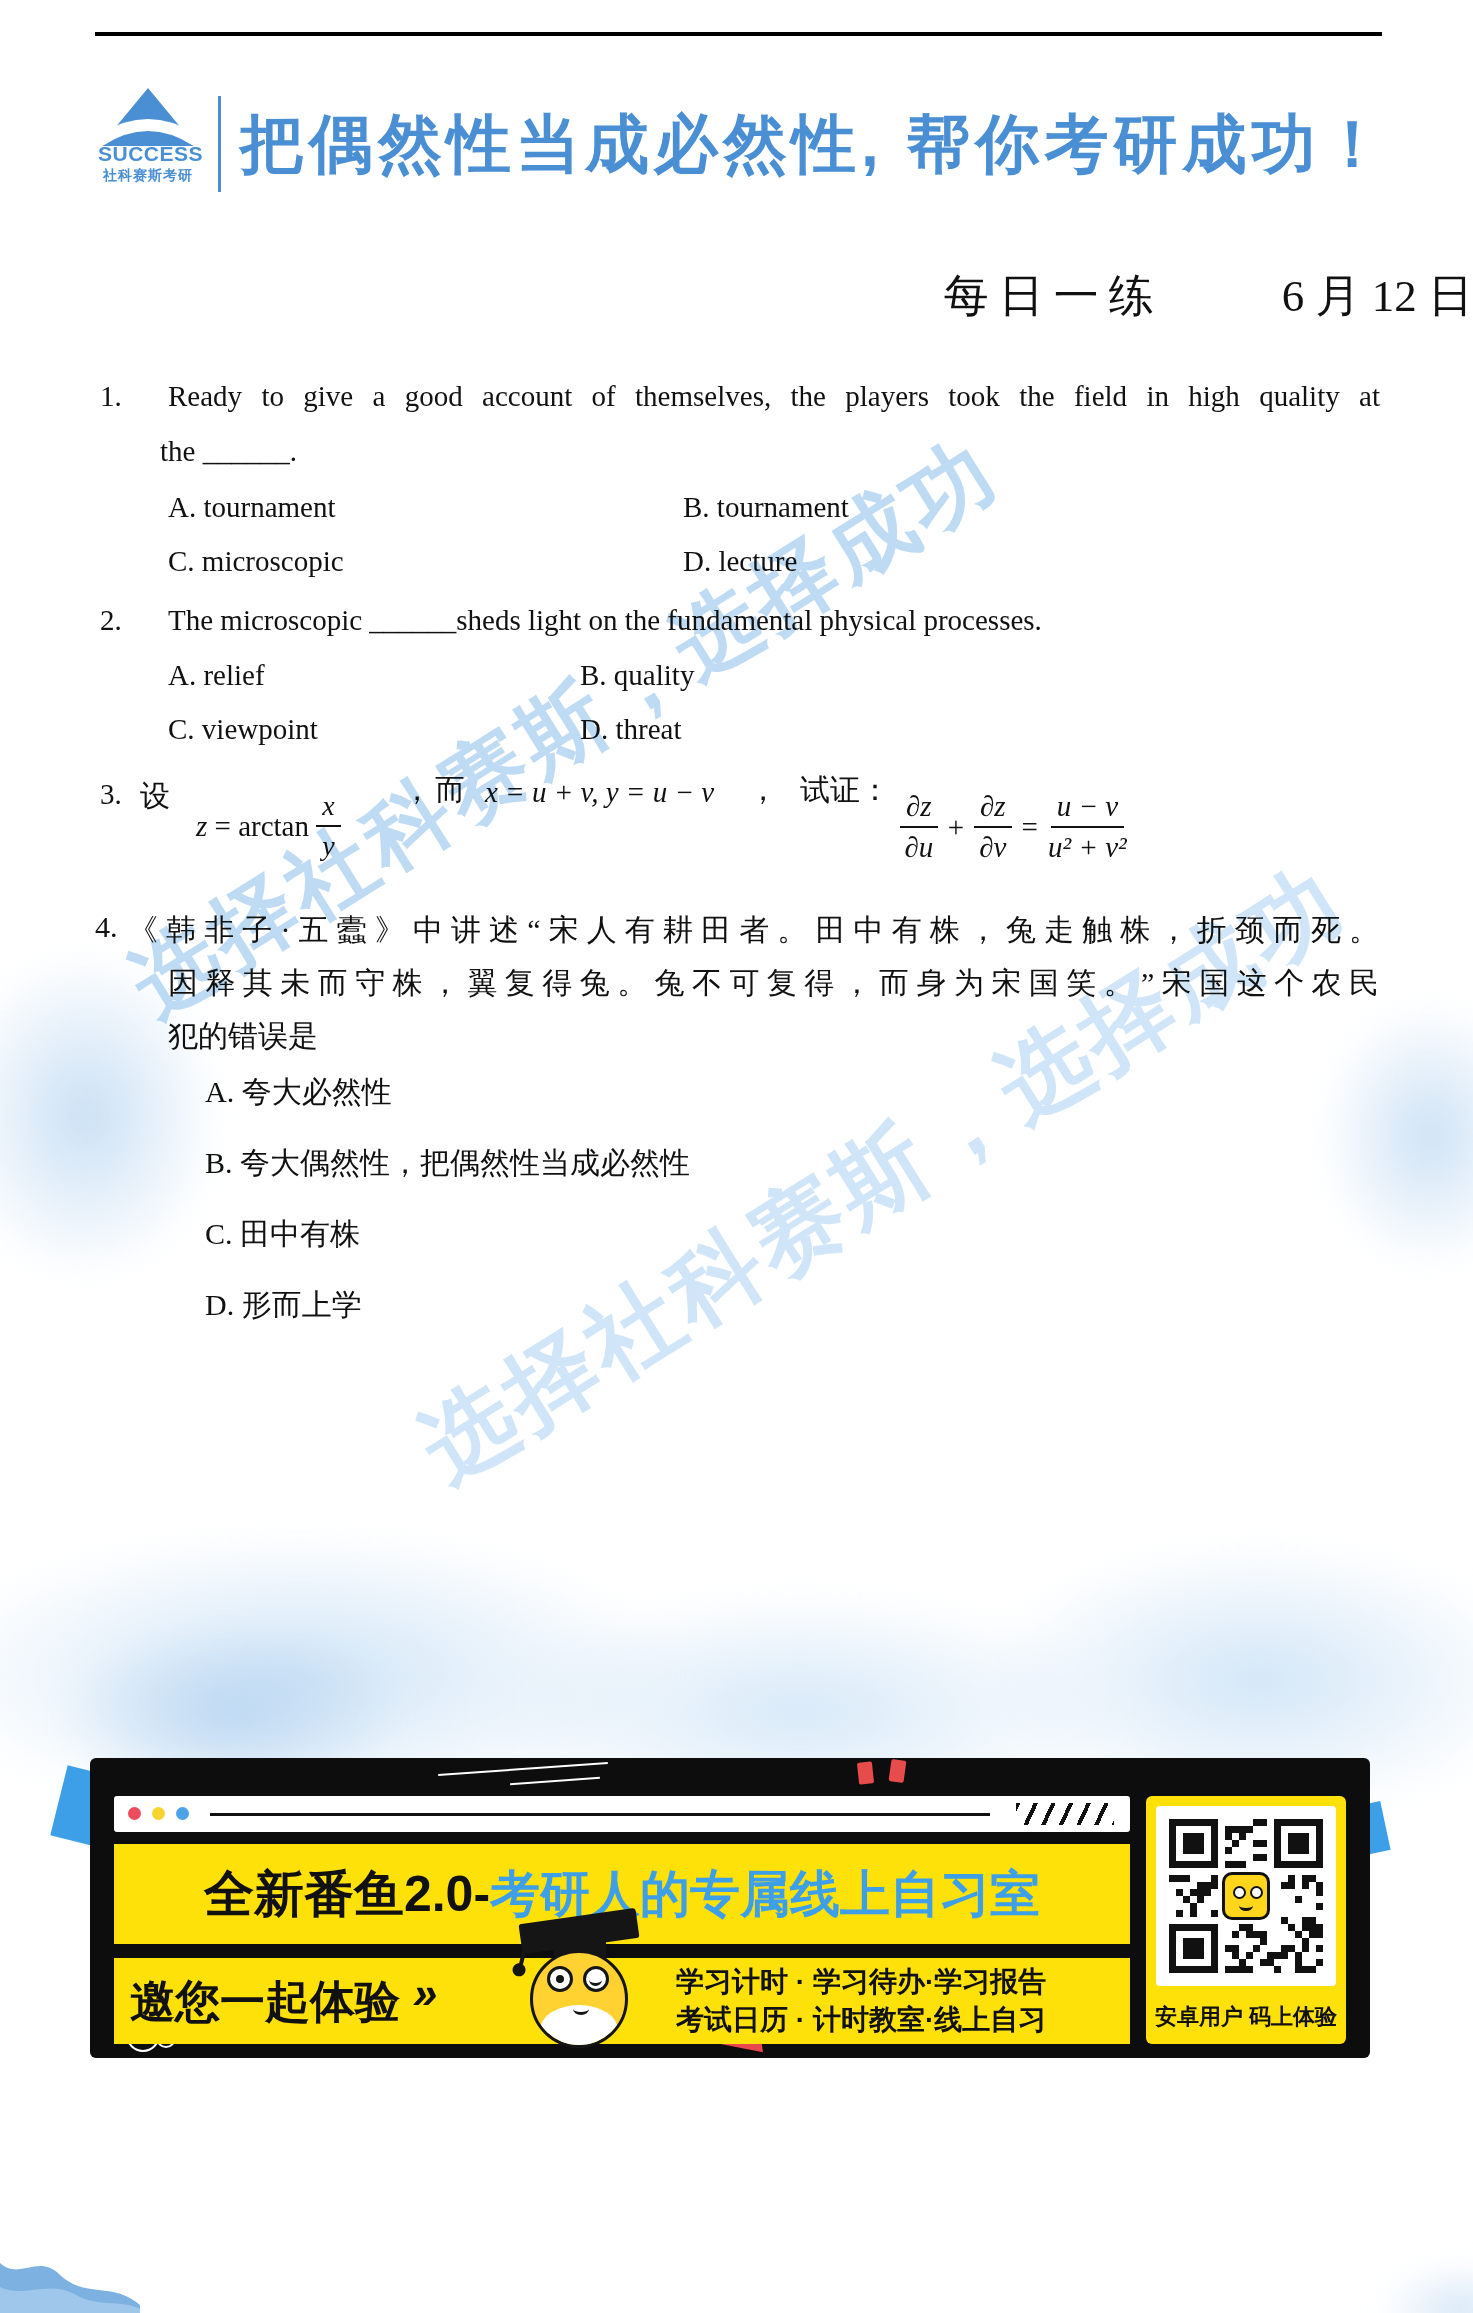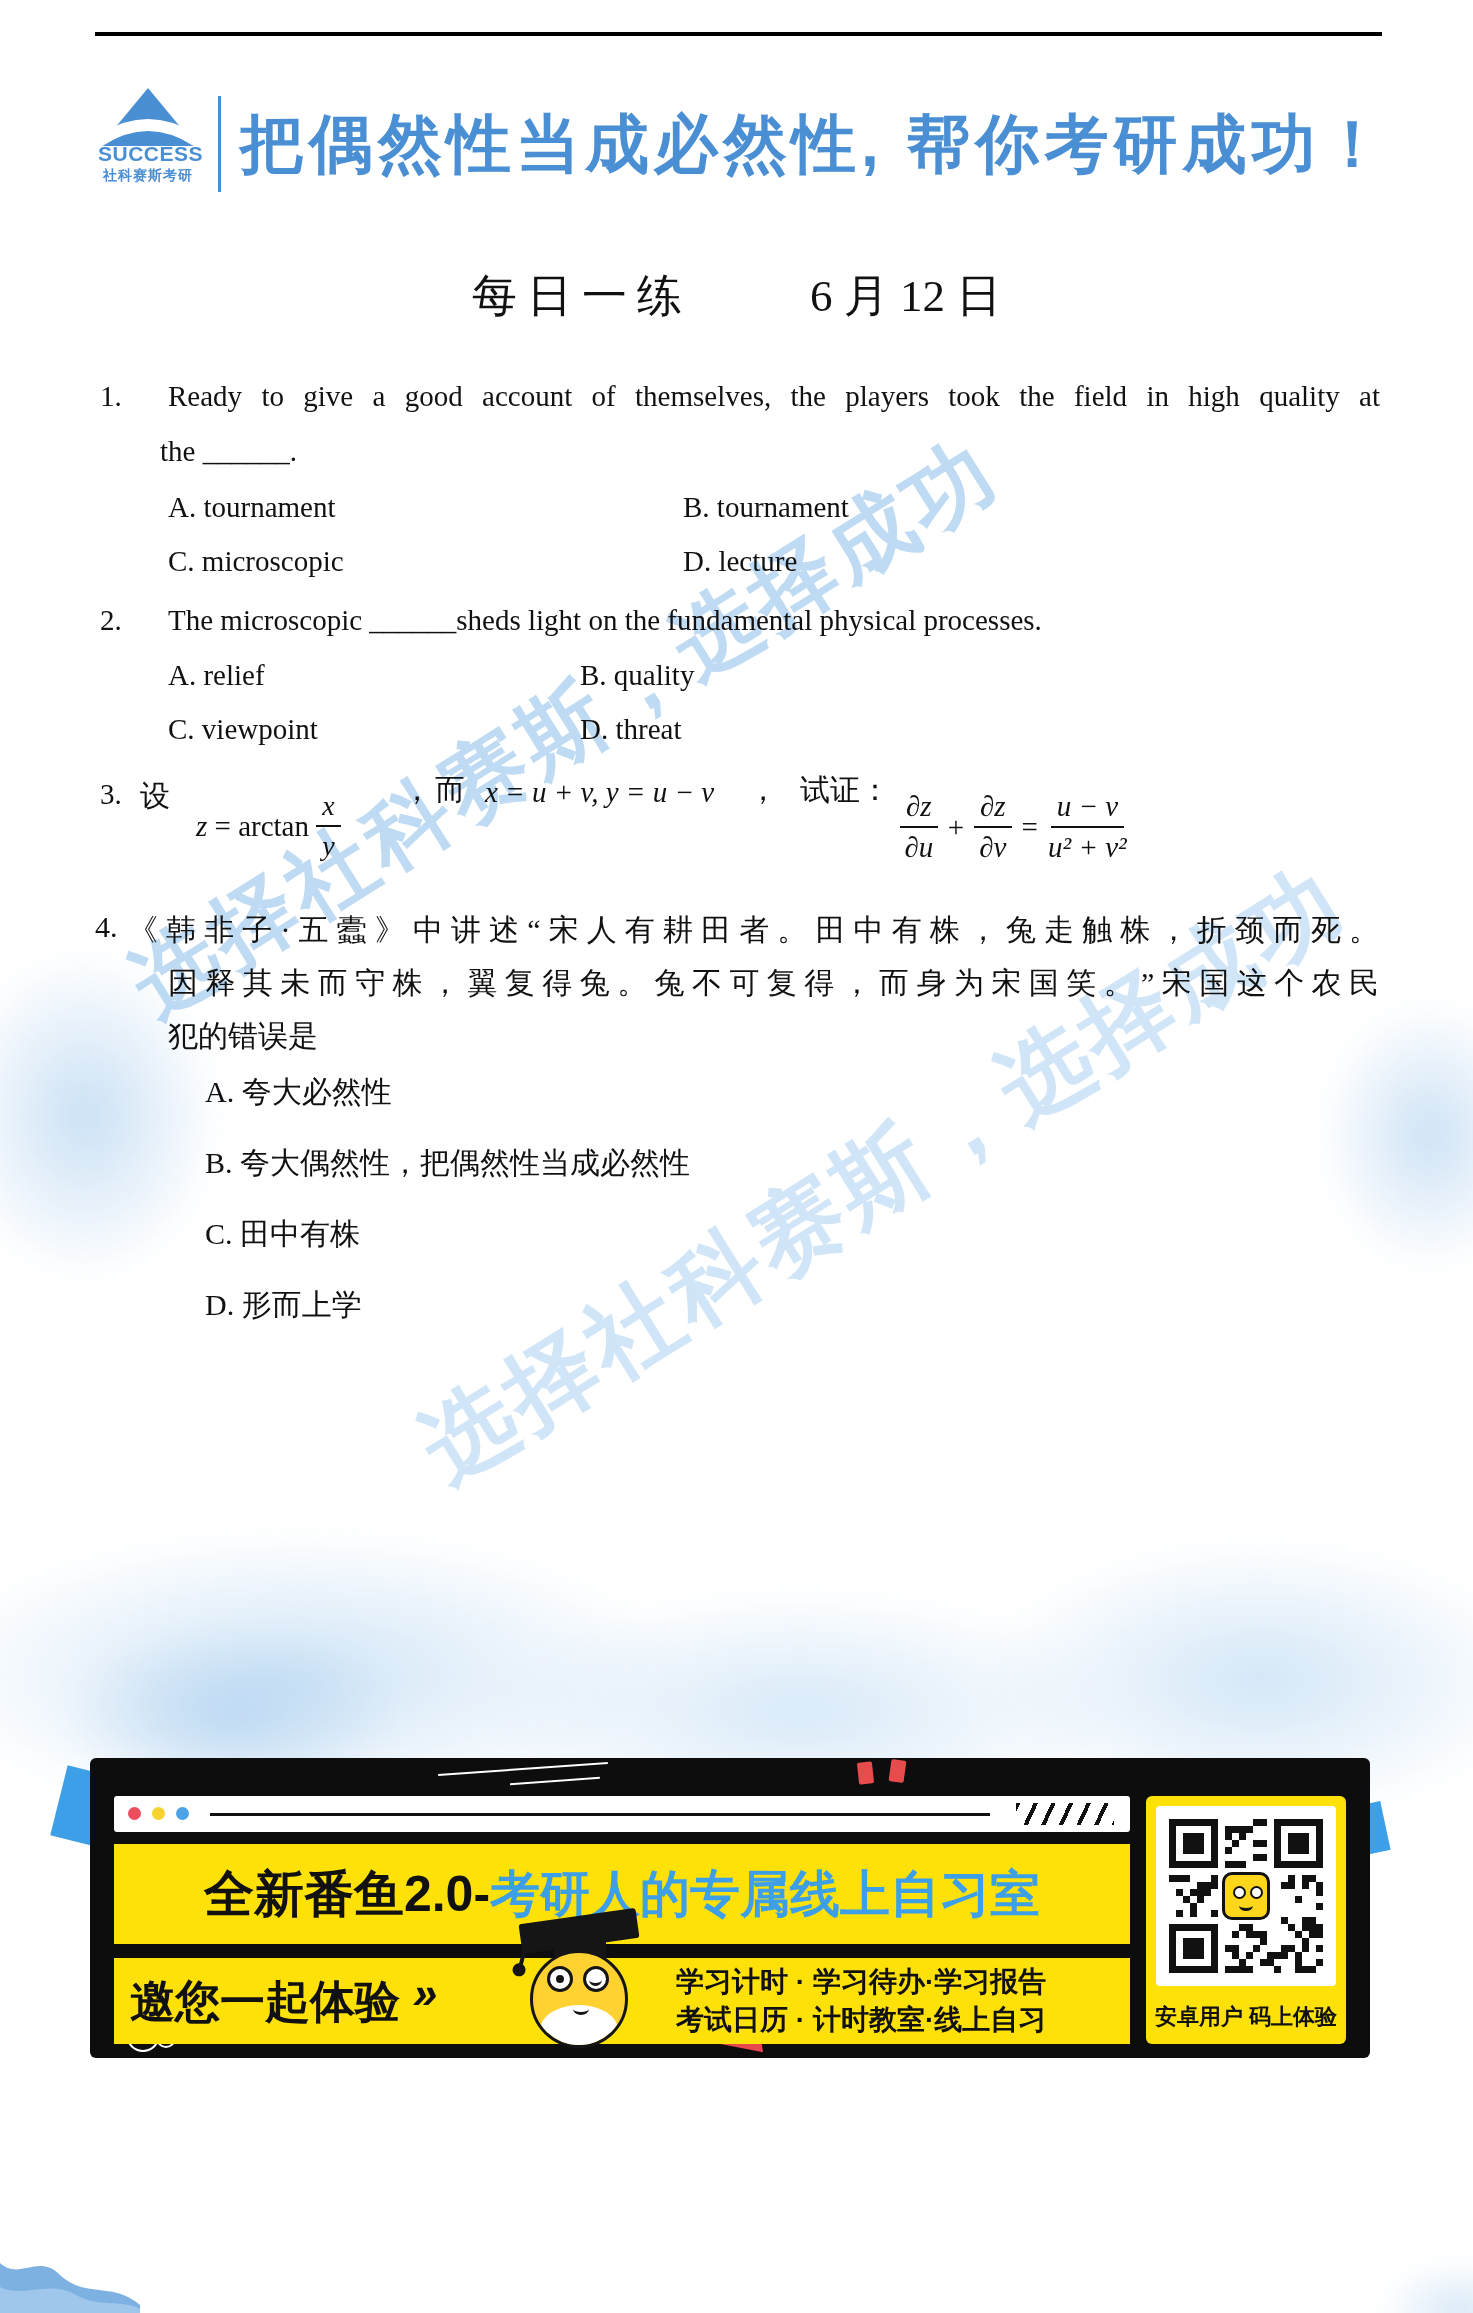--- a/index.html
+++ b/index.html
@@ -13,21 +13,21 @@
   .logo-roof{display:block;margin:0 auto;}
   .logo-brand{display:block;text-align:center;font-family:"Liberation Sans","DejaVu Sans",sans-serif;
               font-weight:700;font-size:21px;letter-spacing:.5px;color:#4a8fd3;margin-top:-4px;}
   .logo-brand-cn{display:block;text-align:center;font-family:"Liberation Sans","DejaVu Sans",sans-serif;
               font-weight:700;font-size:14px;color:#4a8fd3;margin-top:1px;letter-spacing:1px;}
   .logo-divider{position:absolute;left:218px;top:96px;width:3px;height:96px;background:#4a8fd3;z-index:2;}
   .slogan{position:absolute;left:240px;top:92px;width:1180px;z-index:2;
           font-family:"Liberation Sans","DejaVu Sans",sans-serif;font-weight:900;
           font-size:64px;line-height:104px;letter-spacing:5px;color:#4a8fd3;white-space:nowrap;}
   
-  .title-row{position:absolute;left:0;top:266px;width:100%;display:flex;justify-content:center;gap:118px;
+  .title-row{position:absolute;left:0;top:266px;width:100%;display:flex;justify-content:flex-end;gap:118px;
              font-size:45px;z-index:2;}
   .title-main{letter-spacing:10px;}
   
   .qnum{font-size:29px;}
   .q-en{font-size:29px;}
   .q-cn{font-size:30px;}
   .just{text-align:justify;text-align-last:justify;}
   
   .mathv{font-style:italic;}
   .frac{display:inline-flex;flex-direction:column;align-items:center;font-style:italic;}

